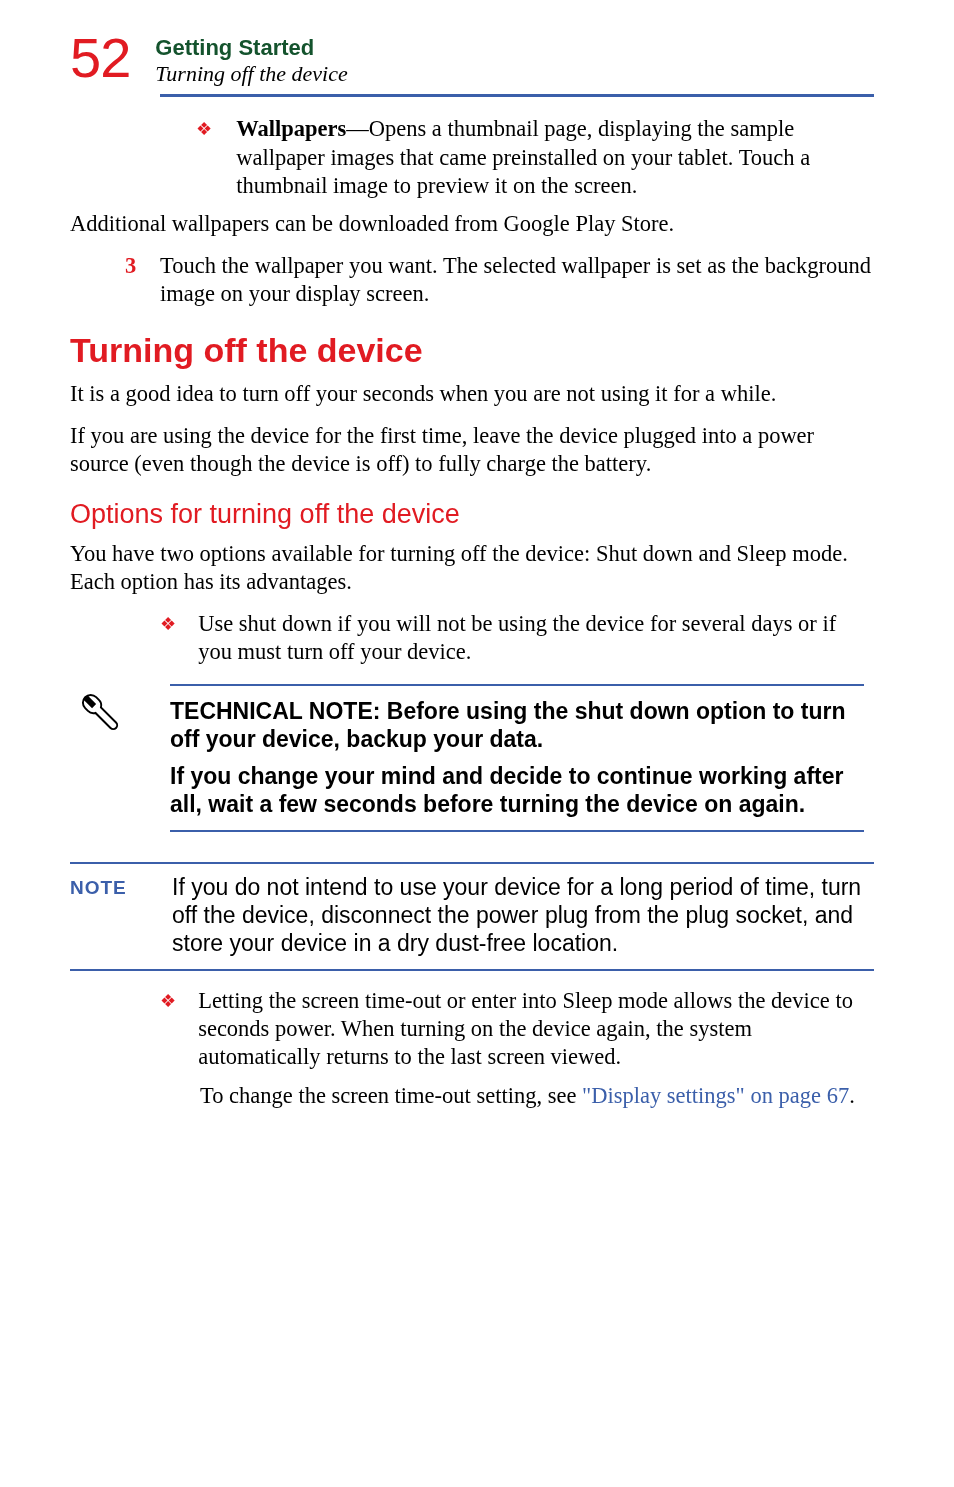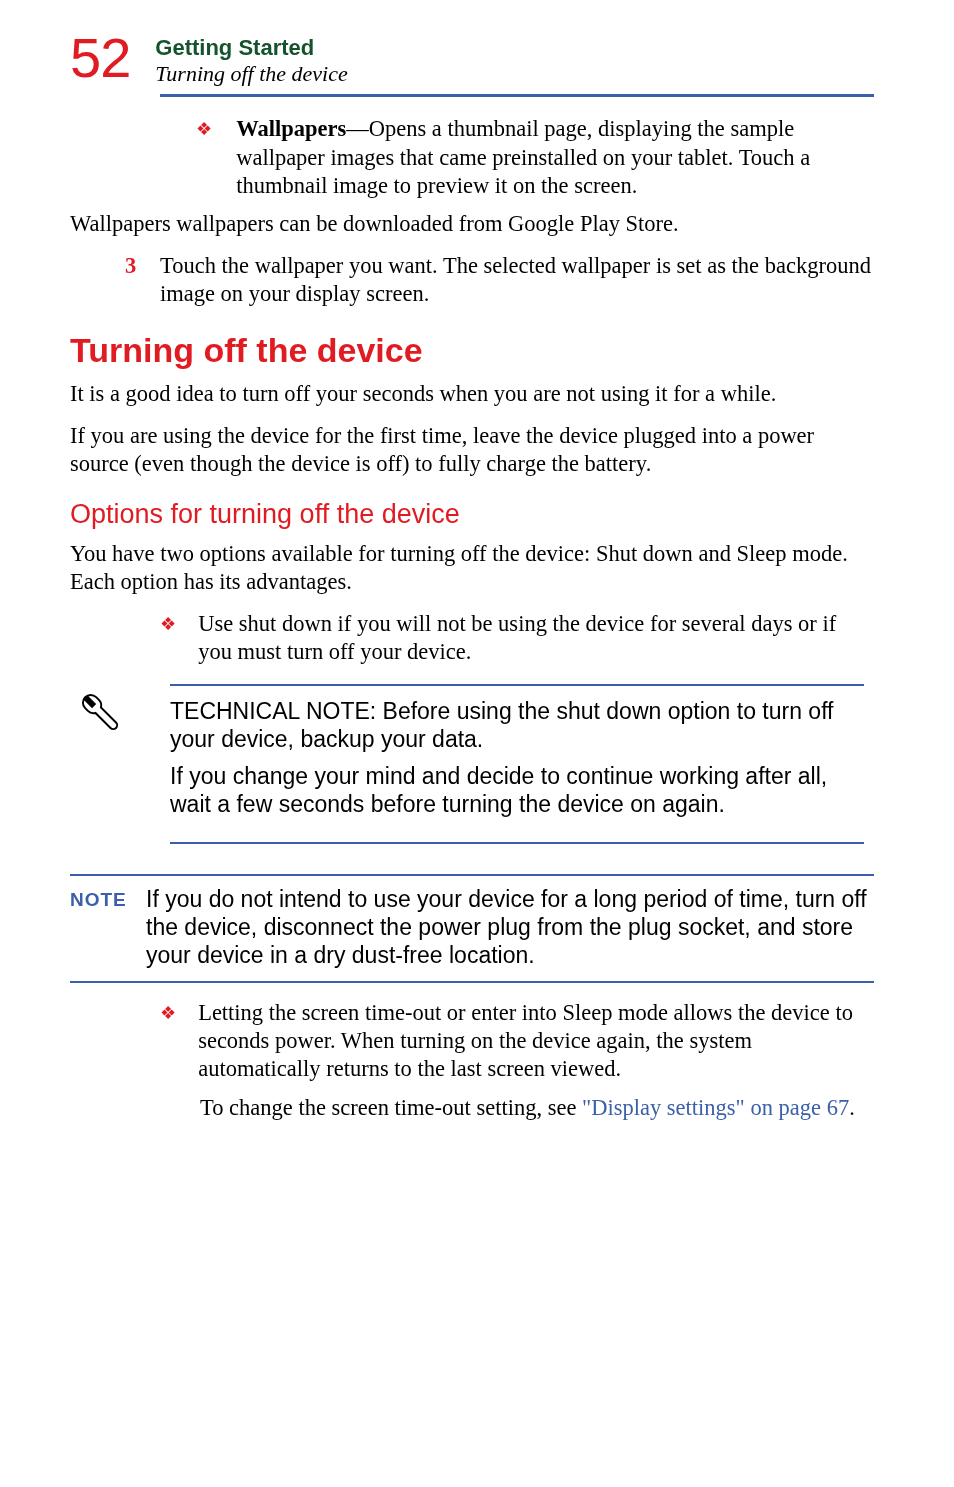--- a/index.html
+++ b/index.html
@@ -130,40 +130,42 @@
   }
   .tech-icon {
     width: 62px;
     flex: 0 0 62px;
     margin-left: 2px;
   }
   .tech-body {
     flex: 1;
     border-top: 2px solid #3b5faa;
     border-bottom: 2px solid #3b5faa;
-    padding: 12px 0 24px 0;
+    padding: 12px 0 12px 0;
     margin-right: 10px;
     font-family: "Arial Narrow", Arial, sans-serif;
     font-stretch: condensed;
     font-size: 23px;
     line-height: 1.2;
+    font-weight: bold;
   }
   .tech-body p {
     margin: 0 0 10px 0;
   }
   .tech-body p:last-child {
     margin-bottom: 0;
   }
   .note-block {
     border-top: 2px solid #3b5faa;
     border-bottom: 2px solid #3b5faa;
     margin: 30px 0 16px 0;
     padding: 10px 0 12px 0;
     display: flex;
     align-items: flex-start;
+    gap: 26px;
   }
   .note-label {
     font-family: Arial, sans-serif;
     font-weight: bold;
     color: #3b5faa;
     font-size: 19px;
     letter-spacing: 1px;
     flex: 0 0 76px;
     padding-top: 2px;
   }
@@ -194,21 +196,21 @@
 
   <div class="content">
 
     <div class="bullet-row nested">
       <span class="diamond">❖</span>
       <div class="bullet-body">
         <b>Wallpapers</b><span>—Opens a thumbnail page, displaying the sample wallpaper images that came preinstalled on your tablet. Touch a thumbnail image to preview it on the screen.</span>
       </div>
     </div>
 
-    <p class="para block-std">Wallpapers wallpapers can be downloaded from Google Play Store.</p>
+    <p class="para block-std">Additional wallpapers can be downloaded from Google Play Store.</p>
 
     <div class="step-row">
       <span class="step-num">3</span>
       <div class="step-body">Touch the wallpaper you want. The selected wallpaper is set as the background image on your display screen.</div>
     </div>
 
     <div class="h1-red">Turning off the device</div>
 
     <p class="para block-std">It is a good idea to turn off your seconds when you are not using it for a while.</p>
     <p class="para block-std">If you are using the device for the first time, leave the device plugged into a power source (even though the device is off) to fully charge the battery.</p>

